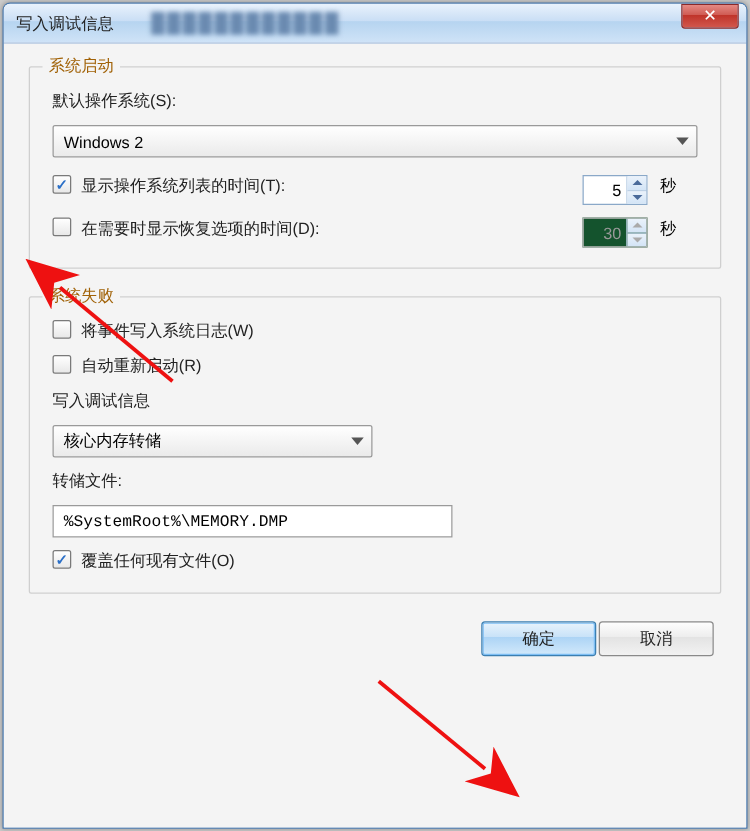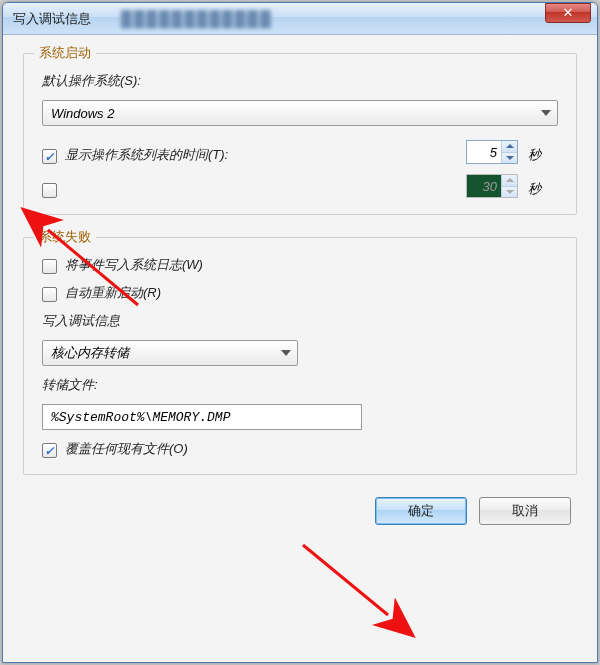--- a/index.html
+++ b/index.html
@@ -75,21 +75,21 @@
 }
 .groupbox .legend {
   position: absolute;
   top: -10px;
   left: 10px;
   background: #f4f4f4;
   padding: 0 5px;
   font-size: 13px;
   color: #a16207;
 }
-.row { display: flex; align-items: flex-end; margin-bottom: 10px; font-style: italic; }
+.row { display: flex; align-items: flex-start; margin-bottom: 10px; }
 .row:last-child { margin-bottom: 0; }
 .label { color: #222; }
 .dropdown {
   height: 26px;
   border: 1px solid #9a9a9a;
   background: linear-gradient(#fff, #eaeaea);
   border-radius: 2px;
   display: flex;
   align-items: center;
   padding: 0 8px;
@@ -177,21 +177,21 @@
   padding: 0 8px;
   display: flex;
   align-items: center;
   font-family: Consolas, "Courier New", monospace;
   font-size: 13px;
   width: 100%;
 }
 .footer {
   display: flex;
   justify-content: flex-end;
-  gap: 12px;
+  gap: 2px;
   padding-right: 6px;
 }
 .btn {
   width: 92px;
   height: 28px;
   border: 1px solid #8a8a8a;
   border-radius: 3px;
   background: linear-gradient(#fdfdfd, #ededed 45%, #e3e3e3 46%, #f2f2f2);
   display: flex;
   align-items: center;
@@ -250,20 +250,21 @@
             <div class="down">
                 <span class="tri-down"></span>
               </div>
           </div>
         </div>
         <span class="unit">秒</span>
       </div>
 
       <div class="row">
         <span class="checkbox"></span>
+        <span class="label">在需要时显示恢复选项的时间(D):</span>
         <div class="spinner disabled">
           <span class="val">30</span>
           <div class="btns">
             <div class="up">
                 <span class="tri-up"></span>
               </div>
             <div class="down">
                 <span class="tri-down"></span>
               </div>
           </div>

